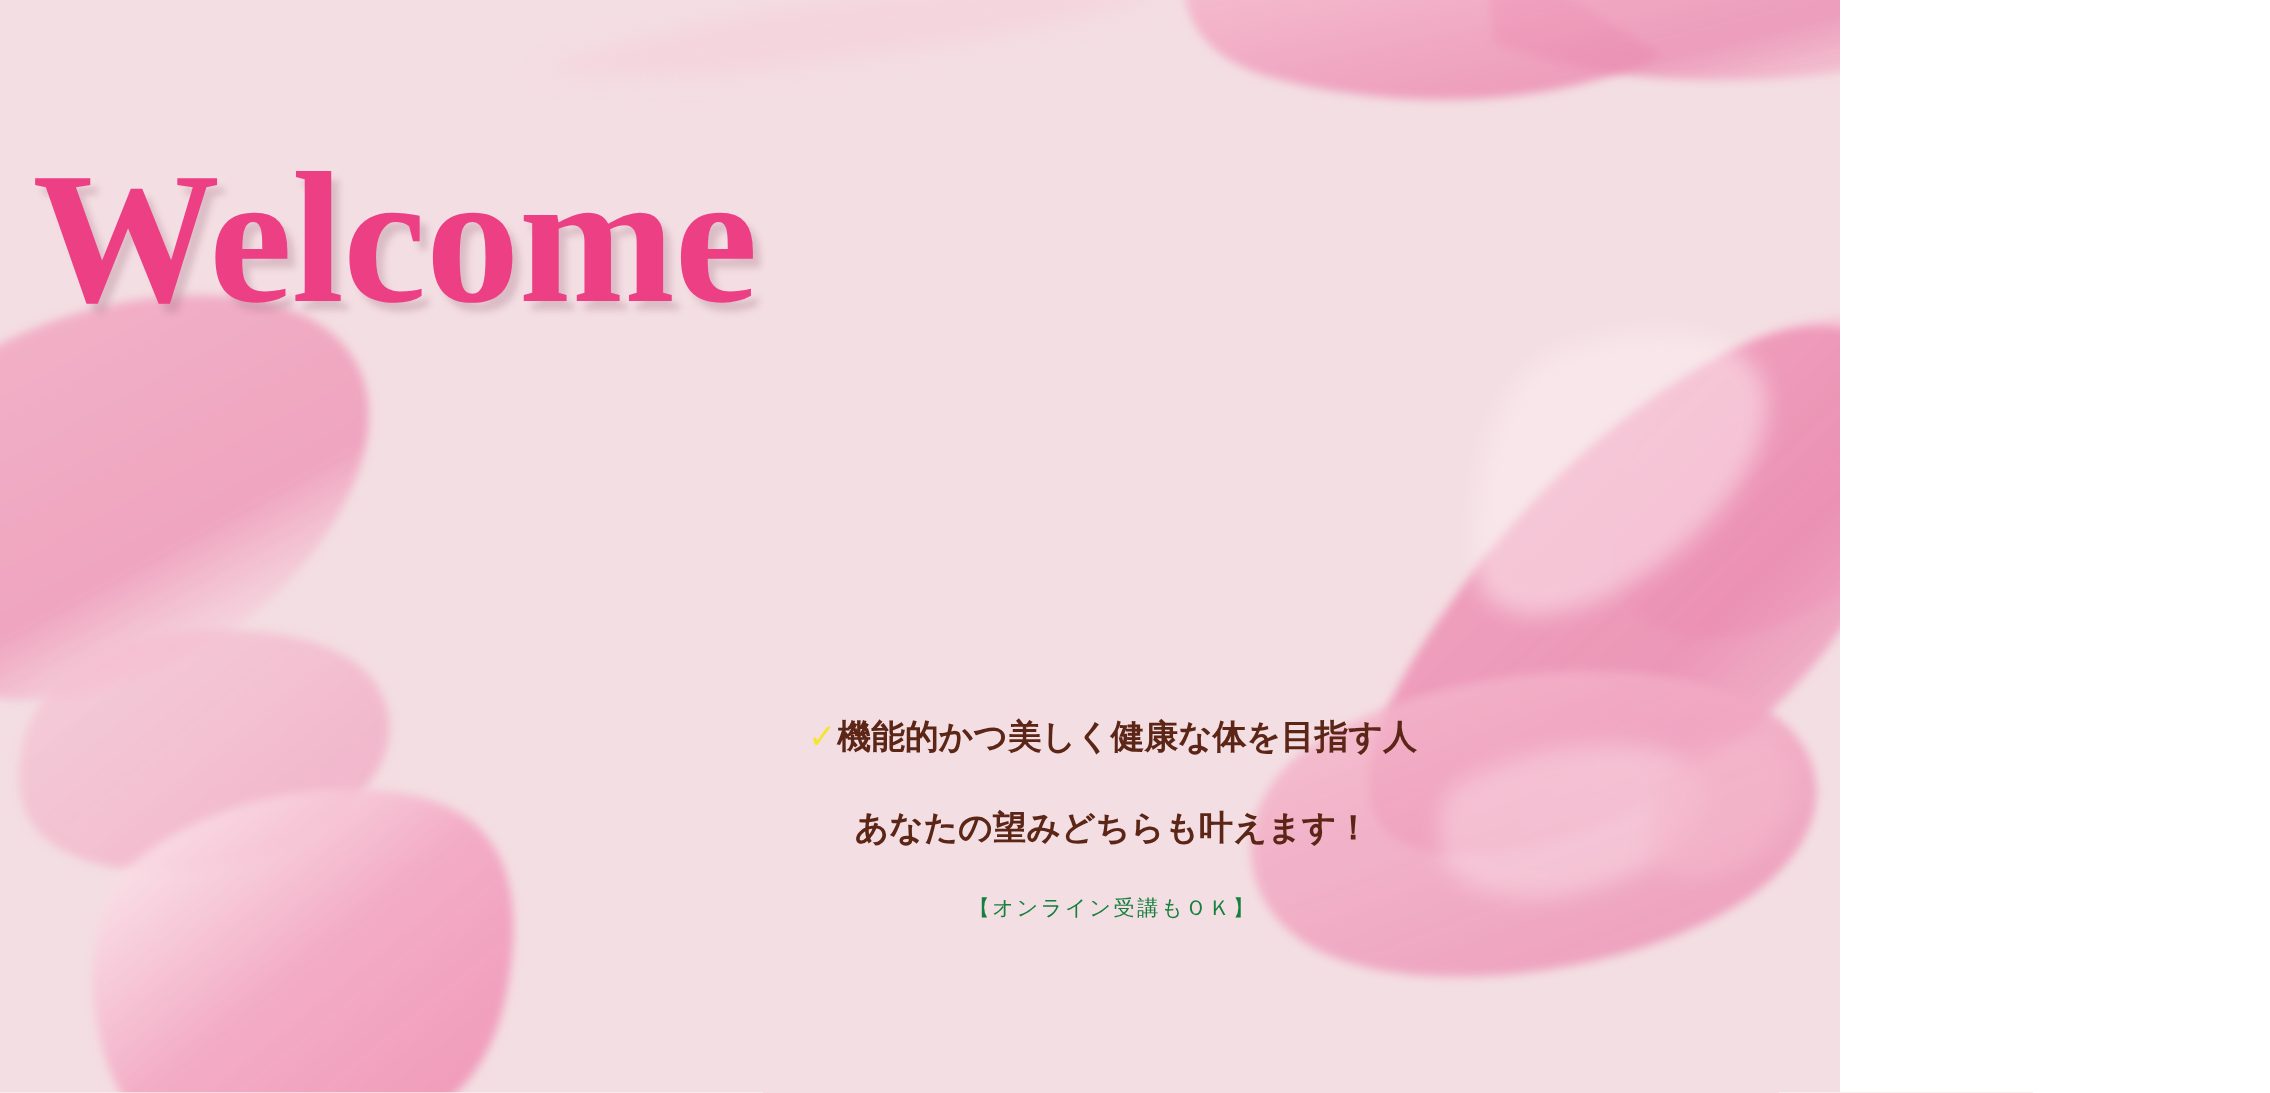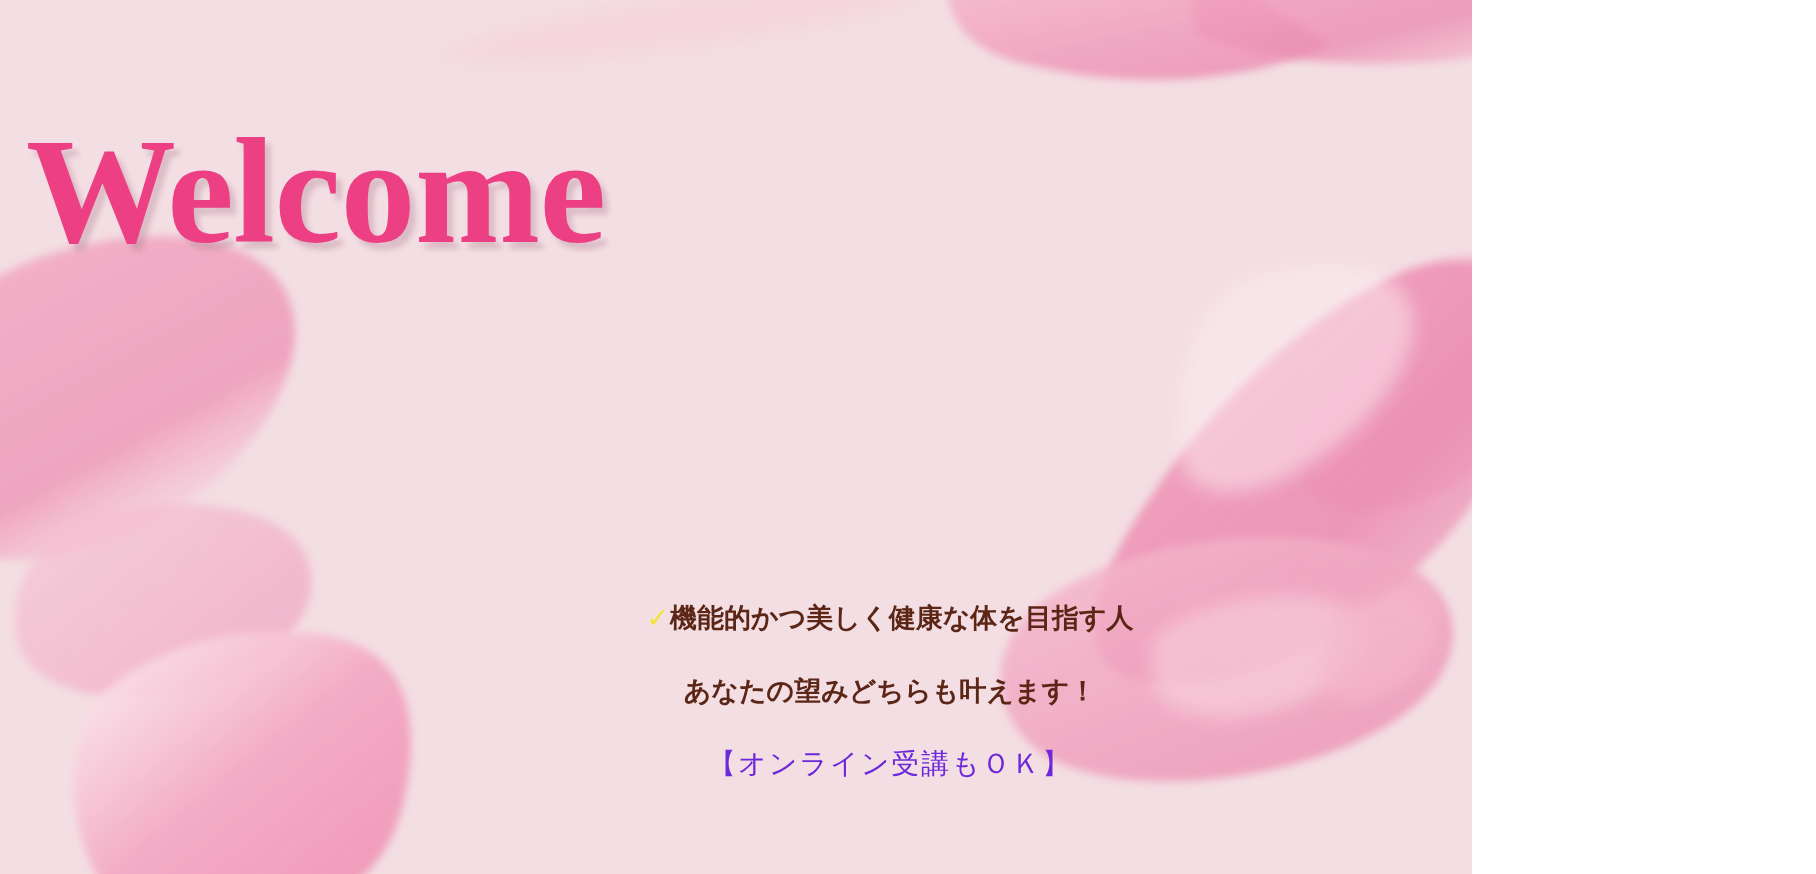--- a/index.html
+++ b/index.html
@@ -49,21 +49,21 @@
     white-space: nowrap;
   }
   .headline .hl-line {
     display: block;
   }
 
   
   .copy-block {
     position: absolute;
     left: 300px;
-    top: 568px;
+    top: 540px;
     width: 1180px;
     z-index: 6;
     text-align: center;
   }
   .copy-line {
     font-family: "DejaVu Sans", "Liberation Sans", sans-serif;
     font-weight: bold;
     font-size: 27px;
     line-height: 1.72;
     color: #5c2617;
@@ -71,23 +71,23 @@
   }
   .copy-line .check {
     color: #f5e533;
     font-weight: bold;
     margin-right: 1px;
   }
   .copy-note {
     margin-top: 10px;
     font-family: "DejaVu Sans", "Liberation Sans", sans-serif;
     font-weight: normal;
-    font-size: 28px;
+    font-size: 17px;
     line-height: 1.6;
-    color: #6d28d9;
+    color: #15803d;
     letter-spacing: 2px;
     white-space: nowrap;
   }
 </style>
 </head>
 <body>
 
 <div id="hero">
 
   <div class="petal-layer">

